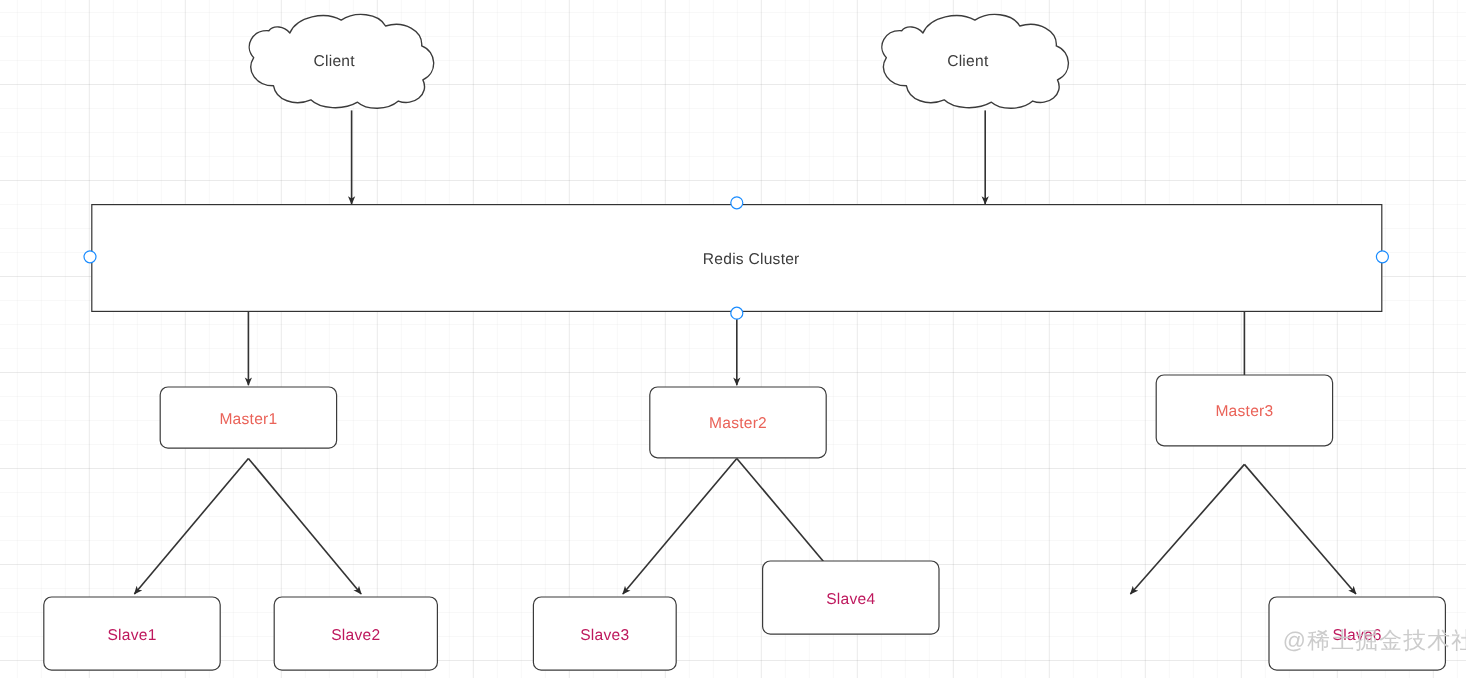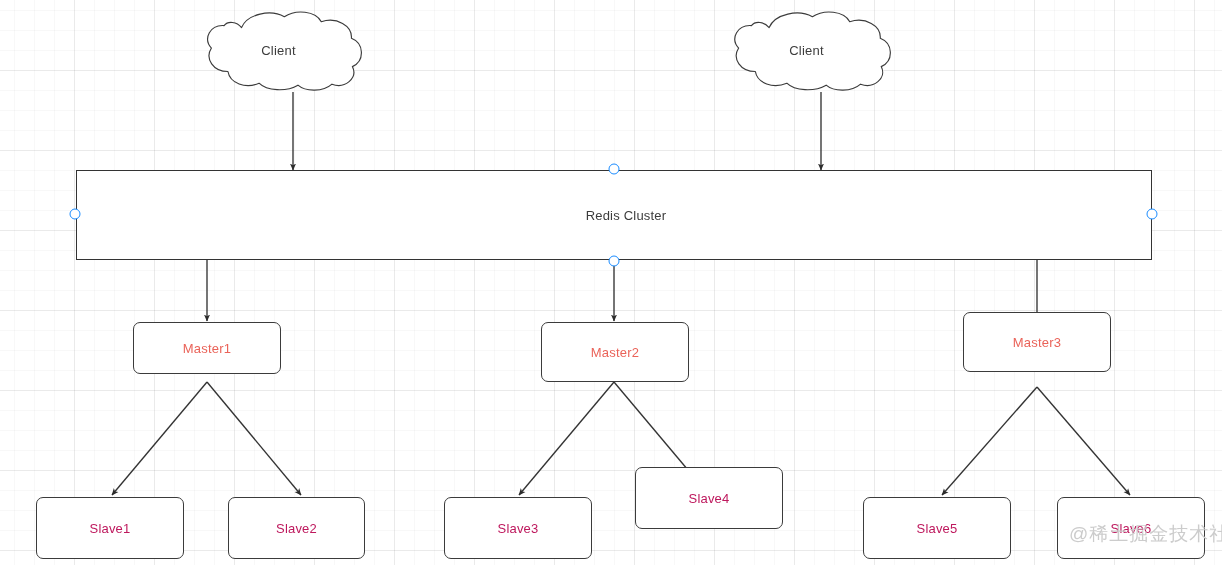--- a/index.html
+++ b/index.html
@@ -110,27 +110,24 @@
   <div class="node boxnode master" style="left:963px;top:312px;width:148px;height:60px;">
     <span>Master3</span>
   </div>
 
   <div class="node boxnode slave" style="left:36px;top:497px;width:148px;height:62px;">
     <span>Slave1</span>
   </div>
   <div class="node boxnode slave" style="left:228px;top:497px;width:137px;height:62px;">
     <span>Slave2</span>
   </div>
-  <div class="node boxnode slave" style="left:444px;top:497px;width:148px;height:62px;">
+  <div class="node boxnode slave" style="left:444px;top:497px;width:120px;height:62px;">
     <span>Slave3</span>
   </div>
   <div class="node boxnode slave" style="left:635px;top:467px;width:148px;height:62px;">
     <span>Slave4</span>
-  </div>
-  <div class="node boxnode slave" style="left:863px;top:497px;width:148px;height:62px;">
-    <span>Slave5</span>
   </div>
   <div class="node boxnode slave" style="left:1057px;top:497px;width:148px;height:62px;">
     <span>Slave6</span>
   </div>
 
   <div id="watermark">@稀土掘金技术社区</div>
 </div>
 
 </body></html>

